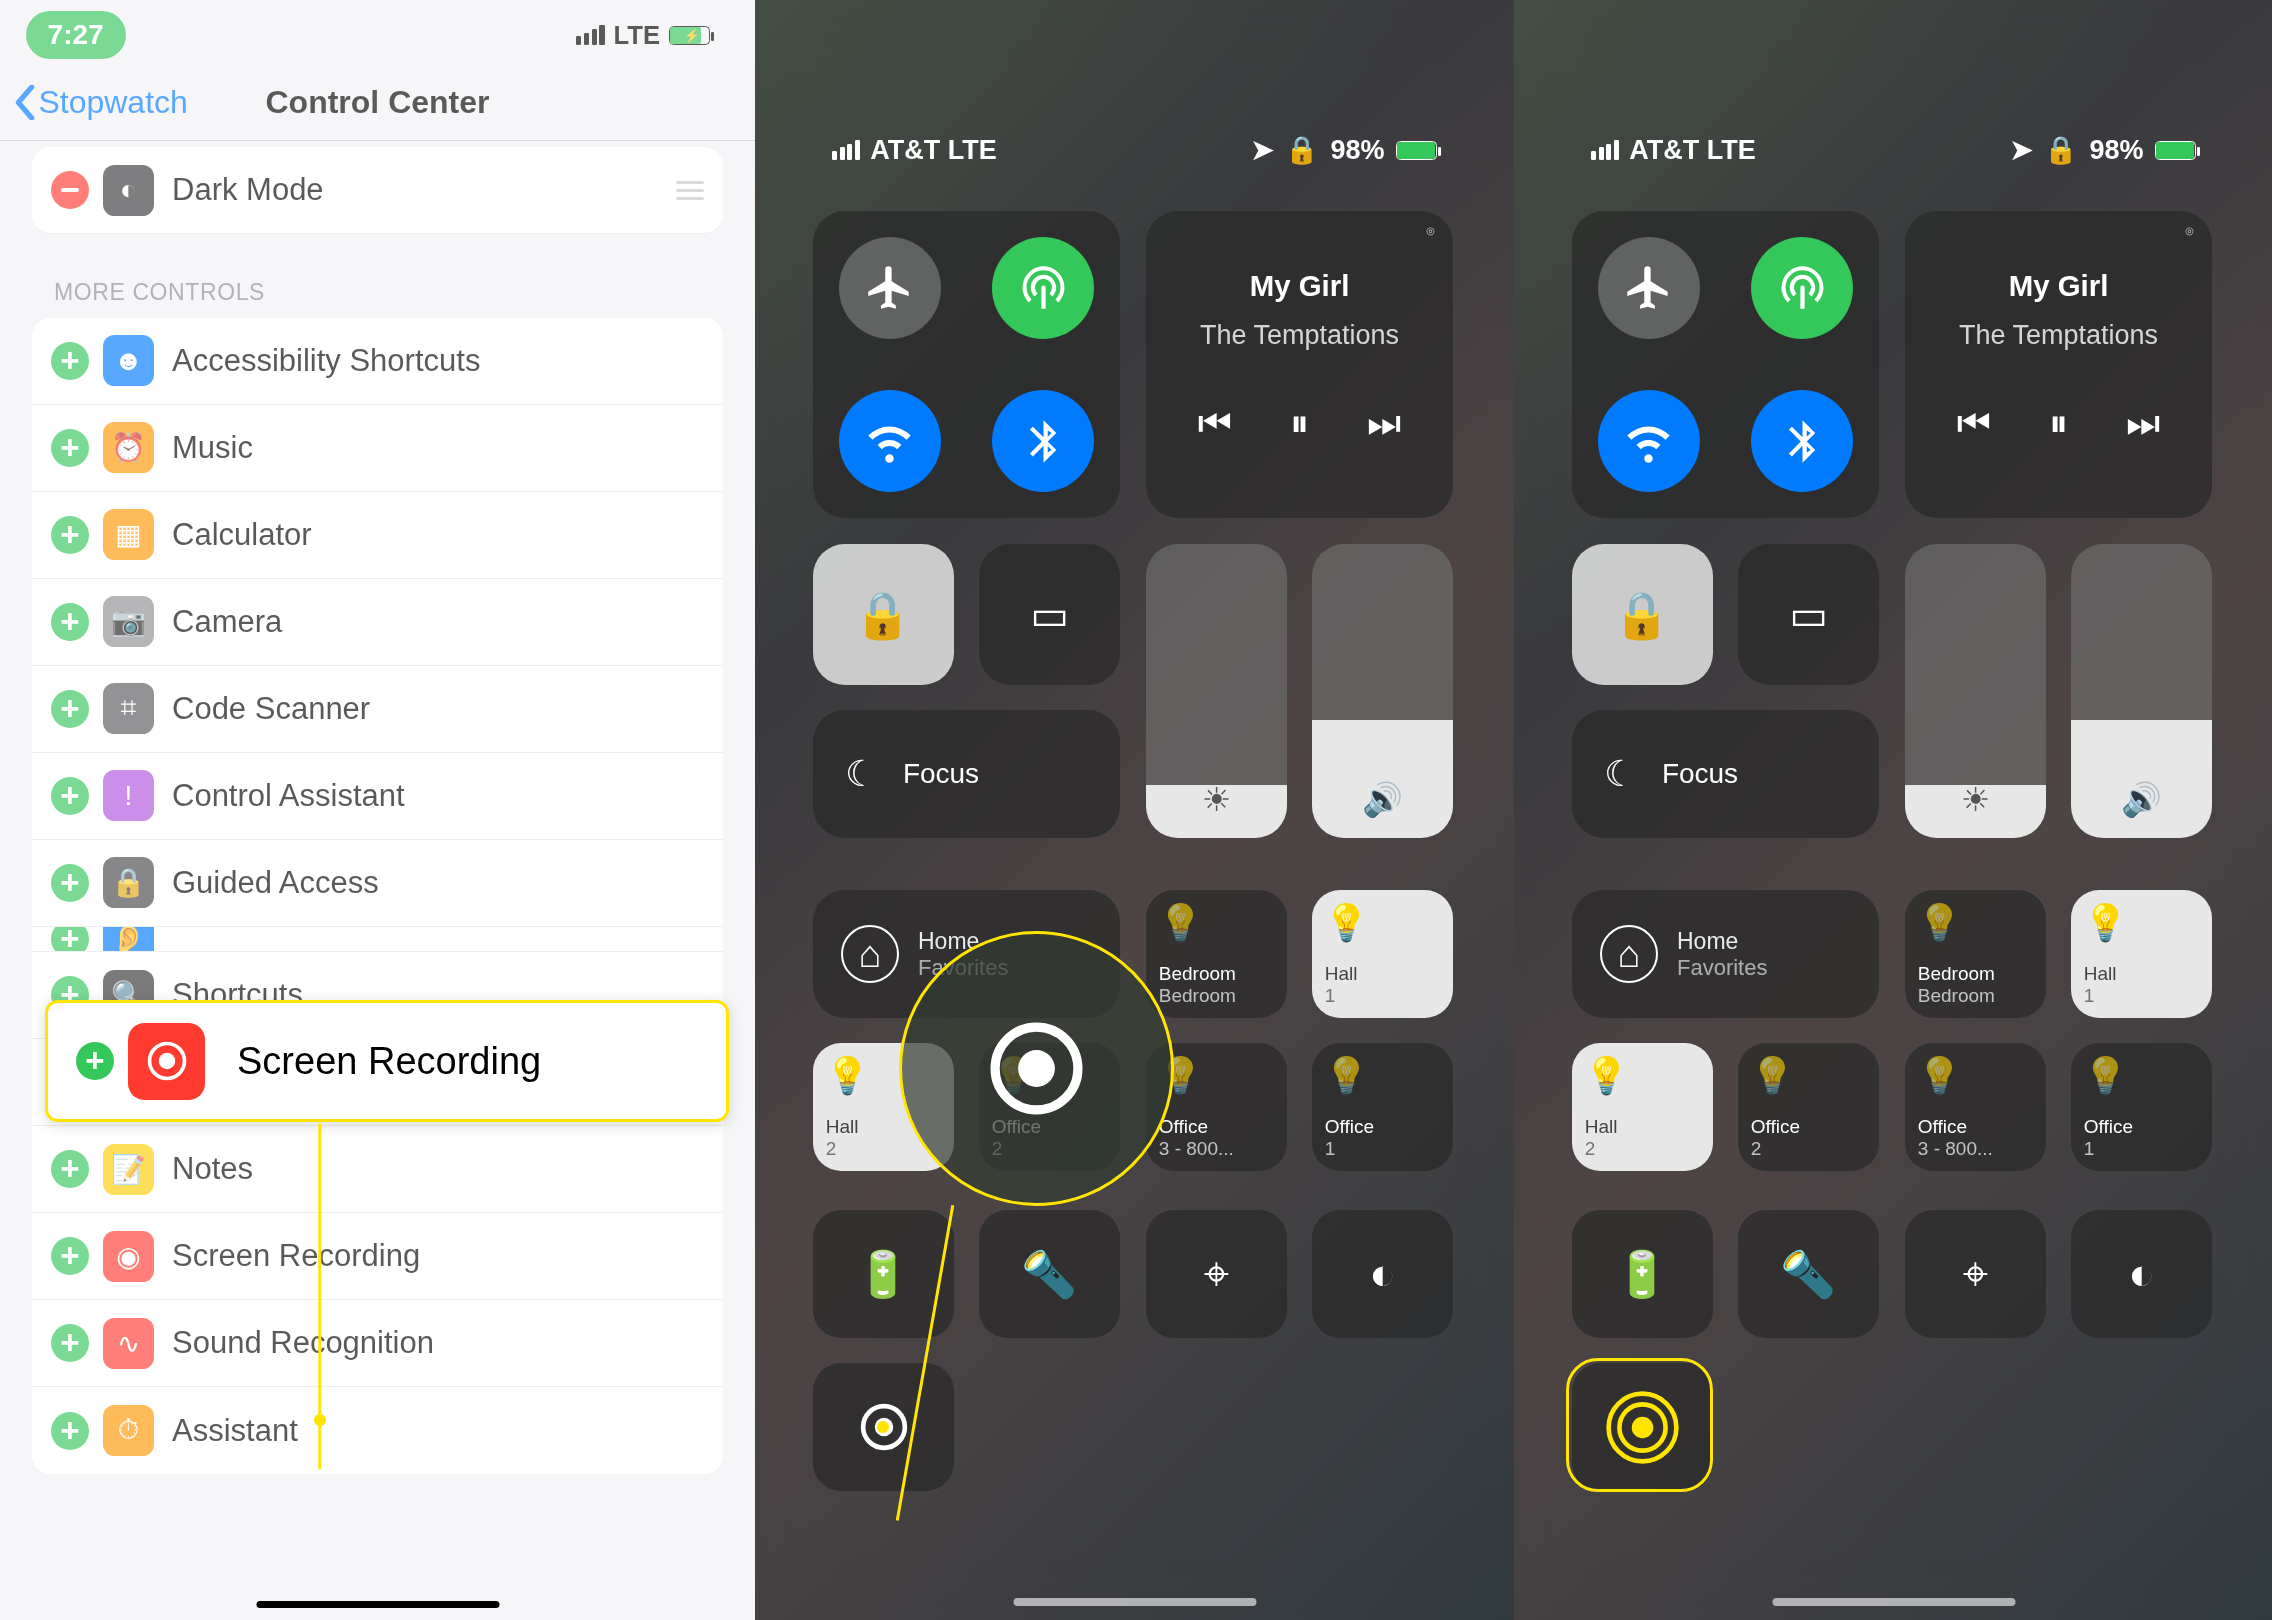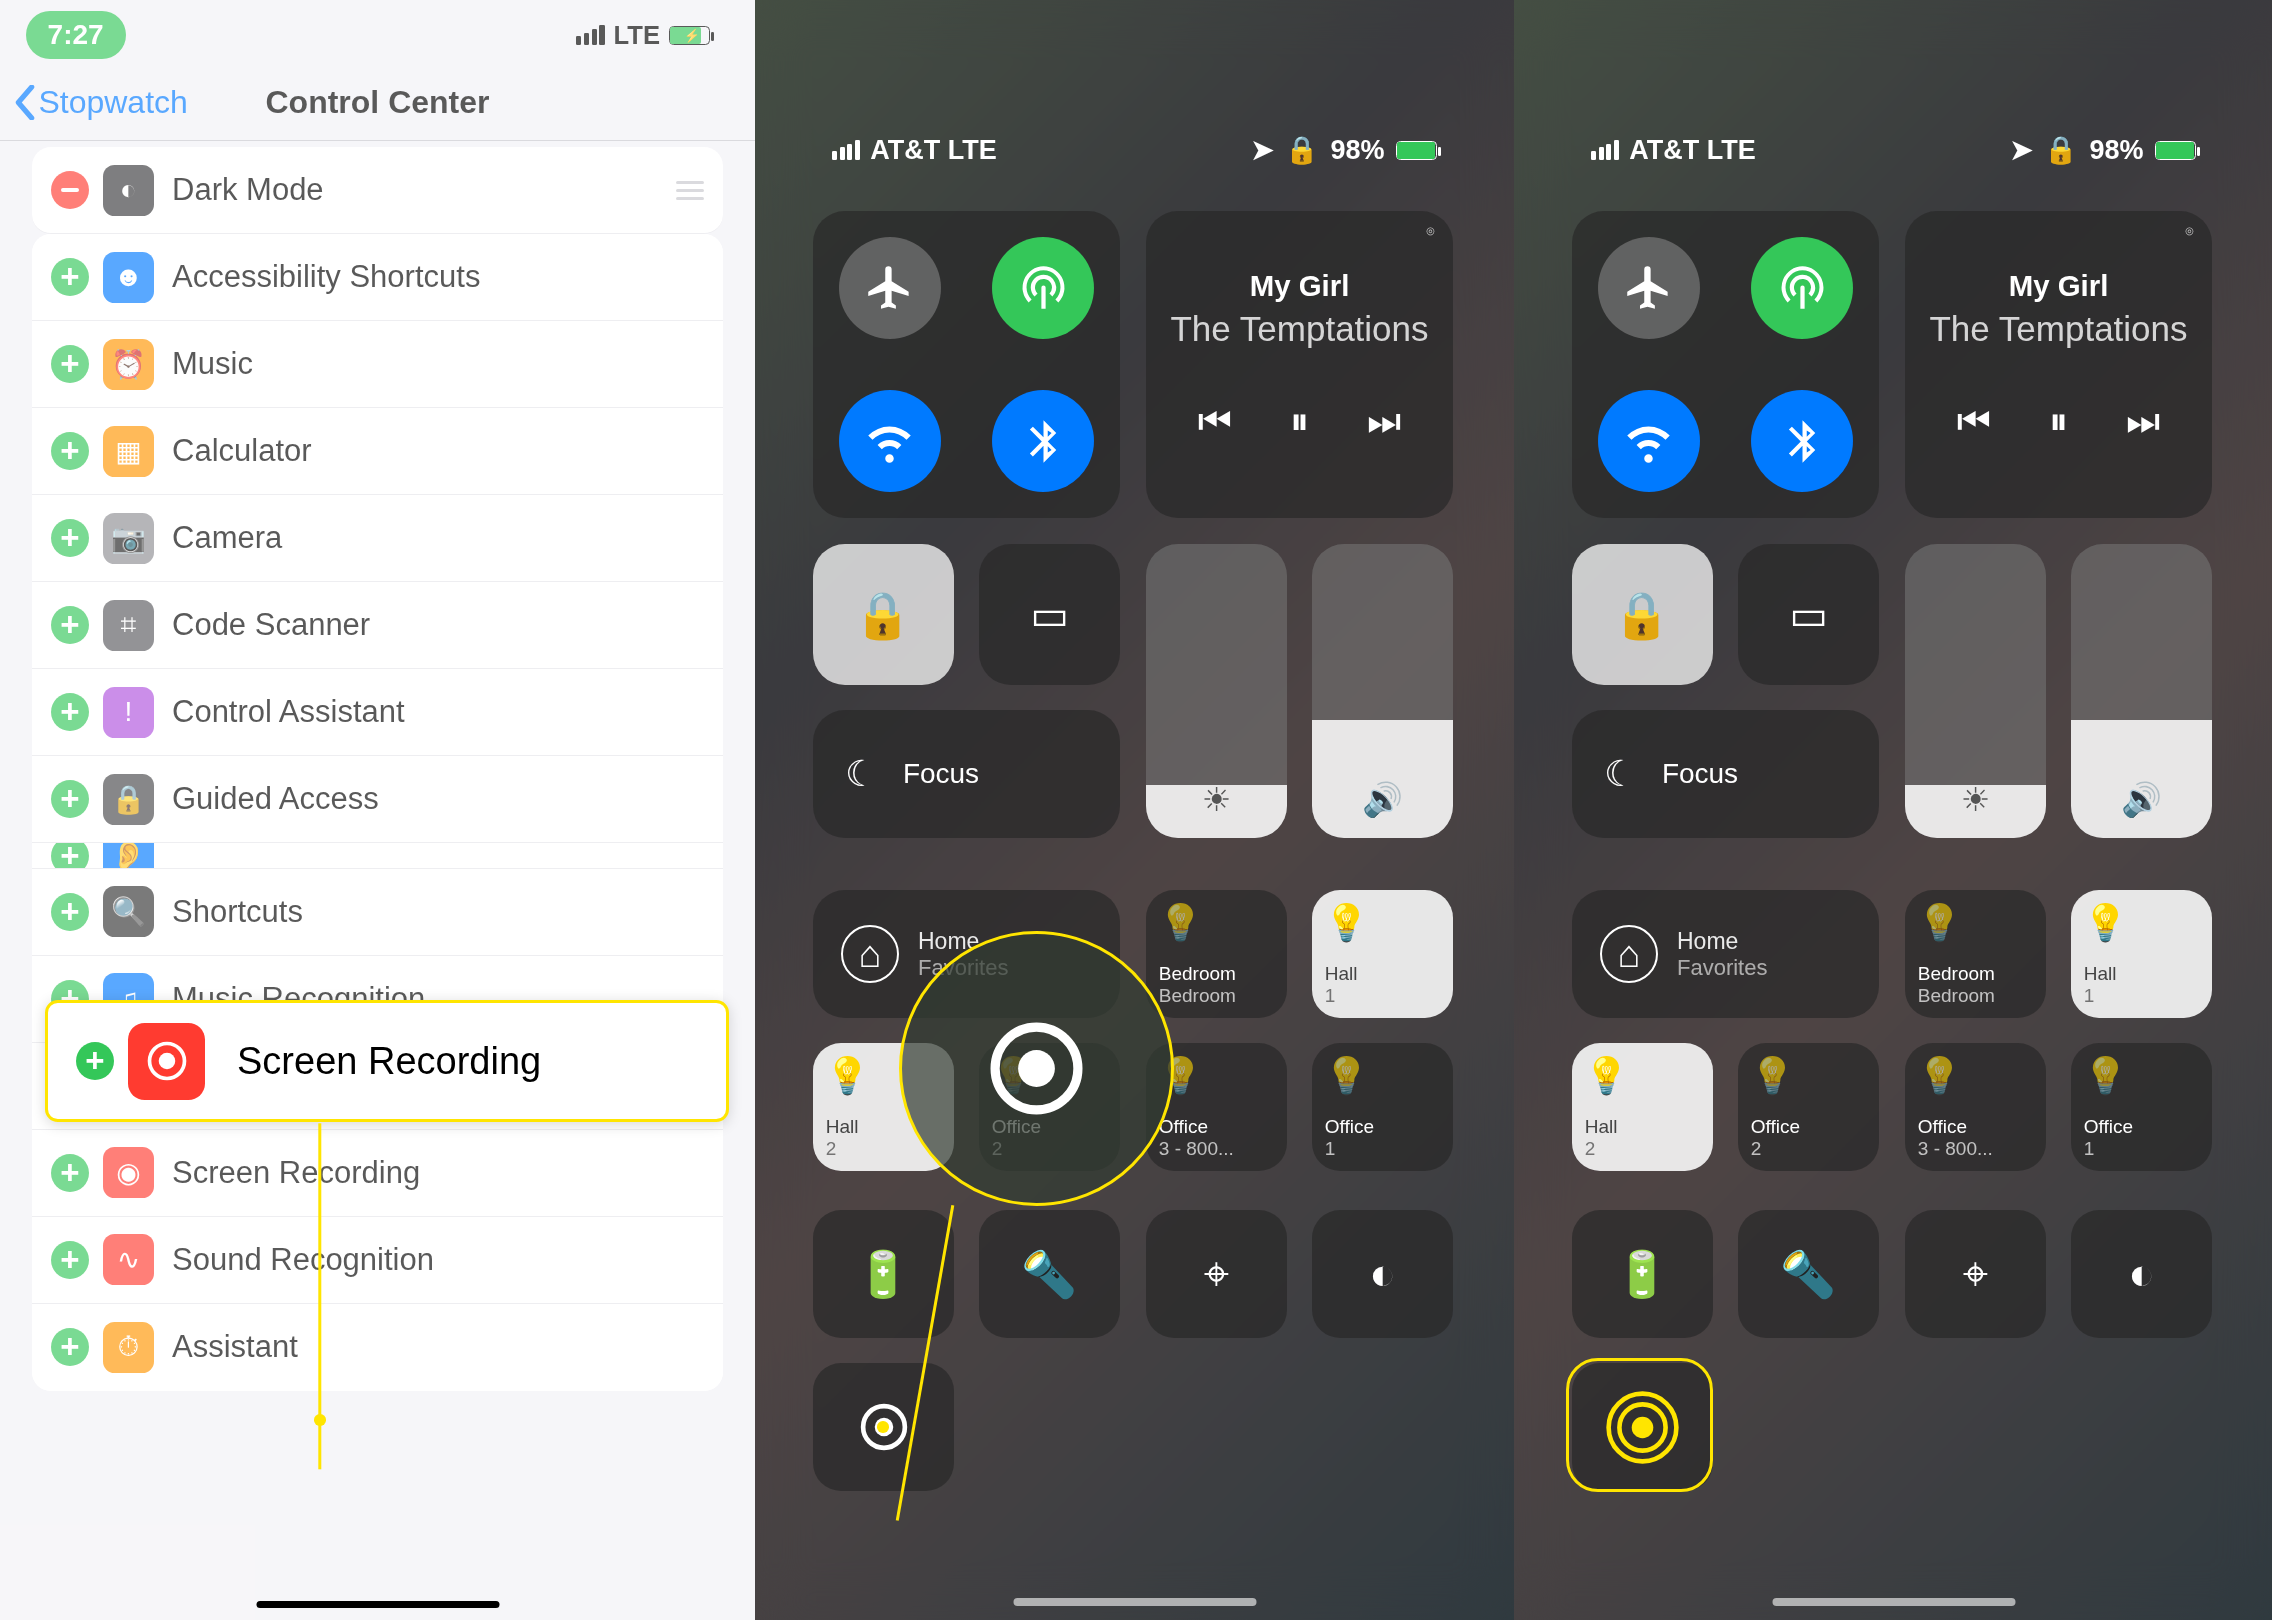--- a/index.html
+++ b/index.html
@@ -79,21 +79,21 @@
 
   
   .conn{left:0;top:0;width:307px;height:307px;display:grid;grid-template:1fr 1fr/1fr 1fr;place-items:center;}
   .conn .btn{width:102px;height:102px;border-radius:50%;display:flex;align-items:center;justify-content:center;}
   .c-air{background:rgba(120,120,120,.7);} .c-cell{background:#34c759;} .c-wifi{background:#007aff;} .c-bt{background:#007aff;}
   .conn svg{width:51px;height:51px;fill:#fff;}
 
   .media{left:333px;top:0;width:307px;height:307px;padding:25.6px 19px;color:#fff;text-align:center;}
   .media .airp{position:absolute;top:14px;right:18px;opacity:.7;}
   .media .title{font-size:29.4px;font-weight:600;margin-top:32px;}
-  .media .artist{font-size:35px;opacity:.8;margin-top:6px;}
+  .media .artist{font-size:27px;opacity:.8;margin-top:17px;}
   .media .controls{display:flex;justify-content:center;gap:58px;margin-top:51px;font-size:38px;}
 
   .lock{left:0;top:333px;width:141px;height:141px;display:flex;align-items:center;justify-content:center;}
   .mirror{left:166px;top:333px;width:141px;height:141px;display:flex;align-items:center;justify-content:center;}
   .focus{left:0;top:499px;width:307px;height:128px;display:flex;align-items:center;gap:25.6px;padding-left:32px;color:#fff;font-size:28px;}
   .bright{left:333px;top:333px;width:141px;height:294px;}
   .vol{left:499px;top:333px;width:141px;height:294px;}
   .slider-fill{position:absolute;bottom:0;left:0;right:0;background:rgba(255,255,255,.85);border-radius:0 0 32px 32px;}
   .slider-ico{position:absolute;bottom:19px;left:0;right:0;display:flex;justify-content:center;color:#555;font-size:33px;}
 
@@ -171,20 +171,21 @@
           <span>◐</span>
         </div>
       <div class="row-label">Dark Mode</div>
       <div class="handle">
           <span></span>
           <span></span>
           <span></span>
         </div>
     </div>
 
+    <div class="section-header">MORE CONTROLS</div>
     <div class="more-container" id="more-container">
         <div class="more-row">
           <div class="addremove add">
             <span class="plus">+</span>
           </div>
           <div class="app-ico ico-acc">
             <span>☻</span>
           </div>
           <div class="row-label">Accessibility Shortcuts</div>
         </div>

